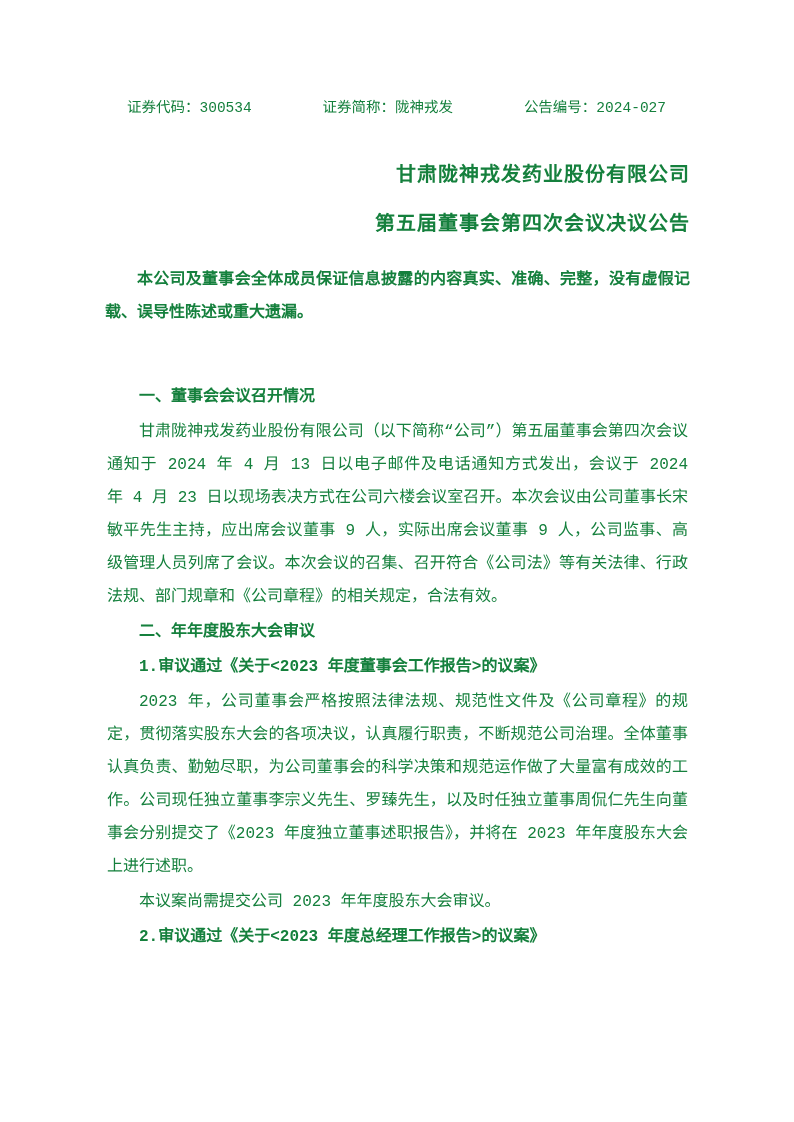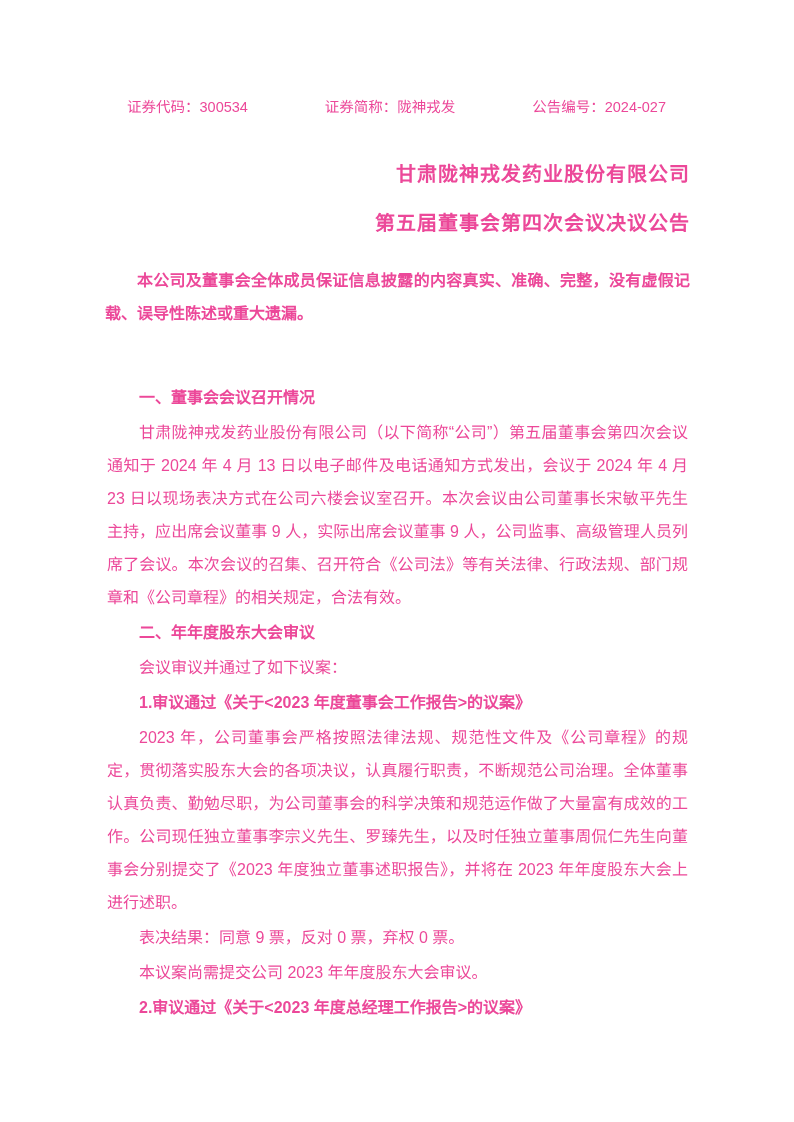--- a/index.html
+++ b/index.html
@@ -6,22 +6,22 @@
     margin: 0;
     padding: 0;
     background: #ffffff;
   }
   .page {
     position: relative;
     width: 794px;
     height: 1122px;
     box-sizing: border-box;
     background: #ffffff;
-    color: #ec4899;
-    font-family: Liberation Sans, sans-serif;
+    color: #15803d;
+    font-family: Liberation Mono, monospace;
     font-size: 16px;
     padding: 95px 104px 4px 105px;
     overflow: hidden;
   }
   .doc-header {
     display: flex;
     justify-content: space-between;
     align-items: baseline;
     font-size: 14.5px;
     padding: 0 24px 0 22px;
@@ -76,22 +76,20 @@
   <h2 class="doc-subtitle">第五届董事会第四次会议决议公告</h2>
 
   <p class="disclaimer">本公司及董事会全体成员保证信息披露的内容真实、准确、完整，没有虚假记载、误导性陈述或重大遗漏。</p>
 
   <div class="gap"></div>
 
   <p class="heading">一、董事会会议召开情况</p>
   <p class="para">甘肃陇神戎发药业股份有限公司（以下简称“公司”）第五届董事会第四次会议通知于 2024 年 4 月 13 日以电子邮件及电话通知方式发出，会议于 2024 年 4 月 23 日以现场表决方式在公司六楼会议室召开。本次会议由公司董事长宋敏平先生主持，应出席会议董事 9 人，实际出席会议董事 9 人，公司监事、高级管理人员列席了会议。本次会议的召集、召开符合《公司法》等有关法律、行政法规、部门规章和《公司章程》的相关规定，合法有效。</p>
 
   <p class="heading">二、年年度股东大会审议</p>
-  <p class="para">会议审议并通过了如下议案：</p>
 
   <p class="heading">1.审议通过《关于&lt;2023 年度董事会工作报告&gt;的议案》</p>
   <p class="para">2023 年，公司董事会严格按照法律法规、规范性文件及《公司章程》的规定，贯彻落实股东大会的各项决议，认真履行职责，不断规范公司治理。全体董事认真负责、勤勉尽职，为公司董事会的科学决策和规范运作做了大量富有成效的工作。公司现任独立董事李宗义先生、罗臻先生，以及时任独立董事周侃仁先生向董事会分别提交了《2023 年度独立董事述职报告》，并将在 2023 年年度股东大会上进行述职。</p>
-  <p class="para">表决结果：同意 9 票，反对 0 票，弃权 0 票。</p>
   <p class="para">本议案尚需提交公司 2023 年年度股东大会审议。</p>
 
   <p class="heading">2.审议通过《关于&lt;2023 年度总经理工作报告&gt;的议案》</p>
 
 </div>
 
 </body></html>

